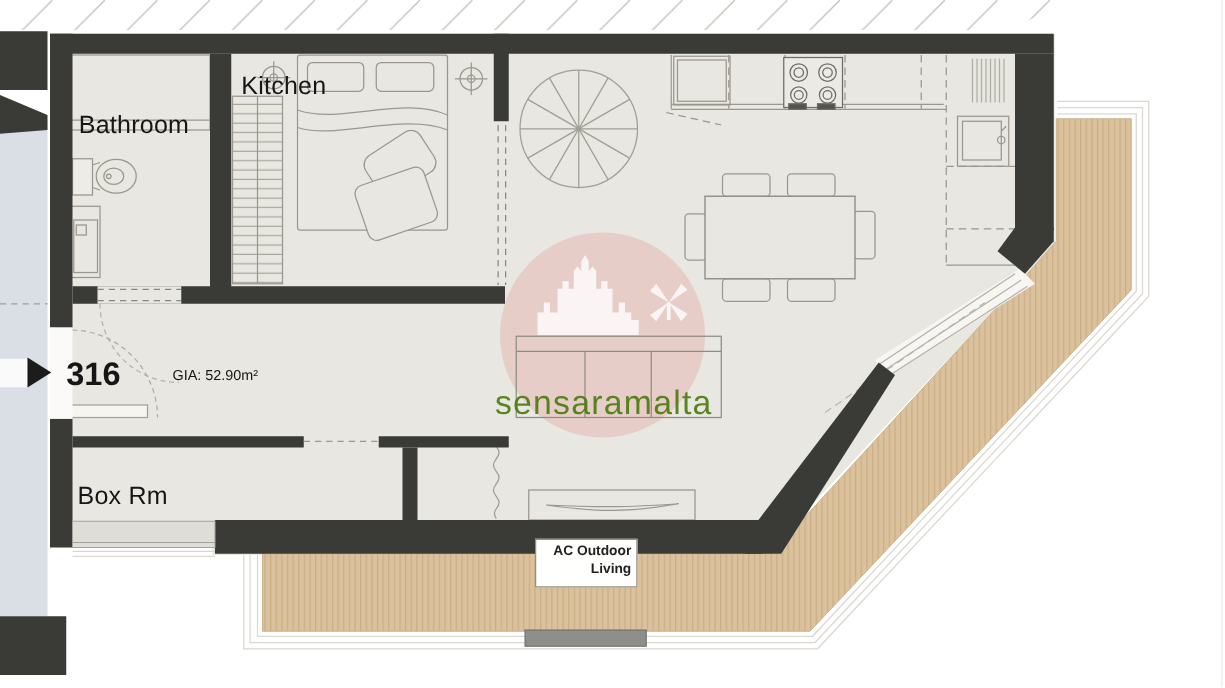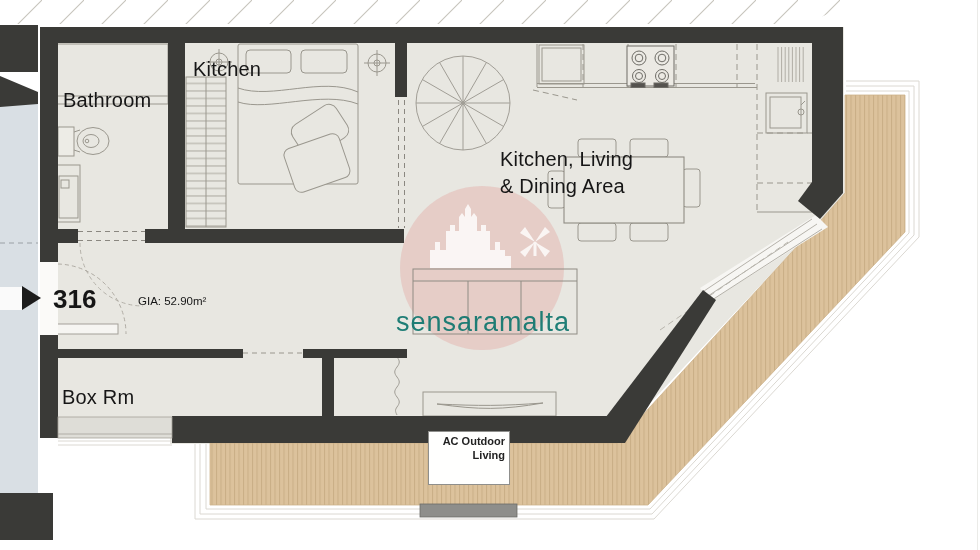--- a/index.html
+++ b/index.html
@@ -4,24 +4,24 @@
 <style>
   html,body{margin:0;padding:0;background:#fff;}
   #stage{position:relative;width:980px;height:550px;background:#fff;overflow:hidden;
          font-family:"Liberation Sans", sans-serif;}
   #stage svg{position:absolute;left:0;top:0;}
   .lbl{position:absolute;color:#161616;white-space:nowrap;}
   .room{font-size:20px;letter-spacing:.2px;}
   .unit{font-size:26px;font-weight:700;}
   .gia{font-size:11.5px;font-weight:400;}
   .acbox{position:absolute;left:428px;top:431px;width:74px;height:32px;
-         background:#fffffe;border:1px solid #8f8f8c;padding:2px 4px 18px 2px;
+         background:#fffffe;border:1px solid #8f8f8c;padding:2px 4px 3px 2px;
          font-size:11px;font-weight:700;text-align:right;line-height:1.3;color:#222;}
   .wm{position:absolute;left:378px;top:307px;width:210px;text-align:center;
-      font-size:27px;color:#0f766e;letter-spacing:1px;opacity:.92;}
+      font-size:27px;color:#4d7c0f;letter-spacing:1px;opacity:.92;}
   .kl{line-height:27px;}
 </style>
 </head>
 <body>
 
 <div id="stage">
 <svg width="980" height="550" viewBox="0 0 980 550">
   <defs>
     <pattern id="planks" width="4.5" height="10" patternUnits="userSpaceOnUse">
       <rect width="4.5" height="10" fill="#dcc29c"></rect>
@@ -254,24 +254,20 @@
 
   <rect x="420" y="504" width="97" height="13" fill="#8e8e8b" stroke="#6b6b68" stroke-width="0.8"></rect>
 
   <polygon points="22,286 41,298 22,310" fill="#1c1c1c"></polygon>
 
   <line x1="977.5" y1="0" x2="977.5" y2="550" stroke="#ebebe8" stroke-width="1"></line>
 </svg>
 
 <div class="lbl room" style="left:63px;top:57px;margin-top:32px;">Bathroom</div>
 <div class="lbl room" style="left:193px;top:58px;">Kitchen</div>
-<div class="lbl room kl" style="left:500px;top:146px;">
-  <div>Kitchen, Living</div>
-  <div>&amp; Dining Area</div>
-</div>
 <div class="lbl room" style="left:62px;top:386px;">Box Rm</div>
 <div class="lbl unit" style="left:53px;top:284px;">316</div>
 <div class="lbl gia" style="left:138px;top:295px;">GIA: 52.90m²</div>
 <div class="acbox">
   <div>AC Outdoor</div>
   <div>Living</div>
 </div>
 <div class="wm">sensaramalta</div>
 </div>
 

